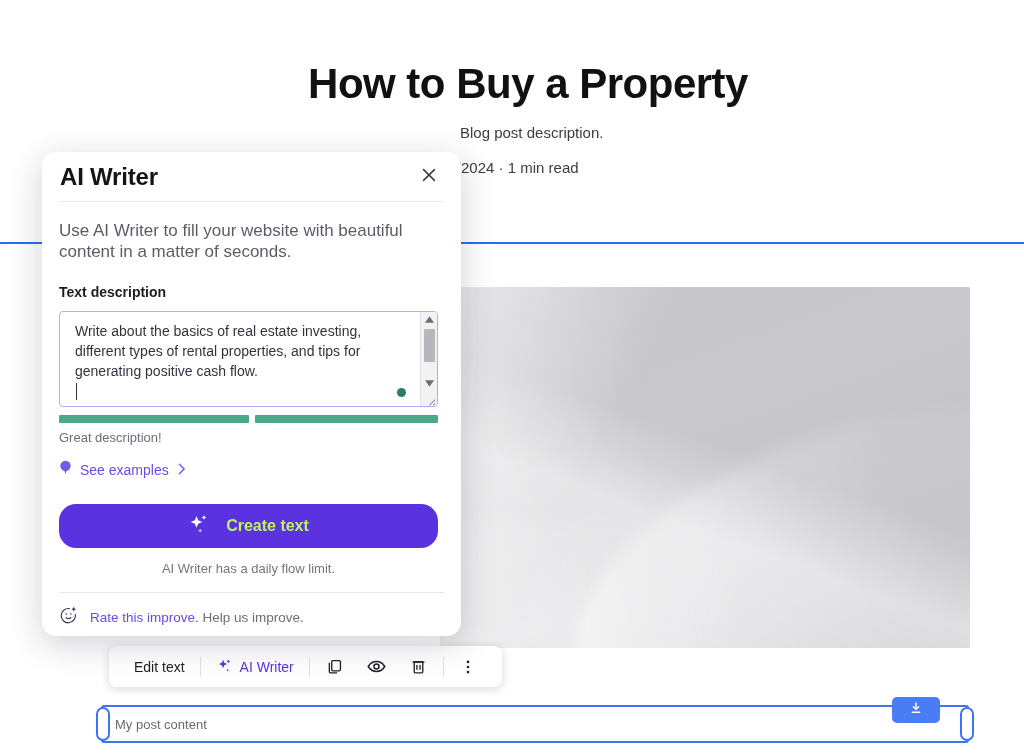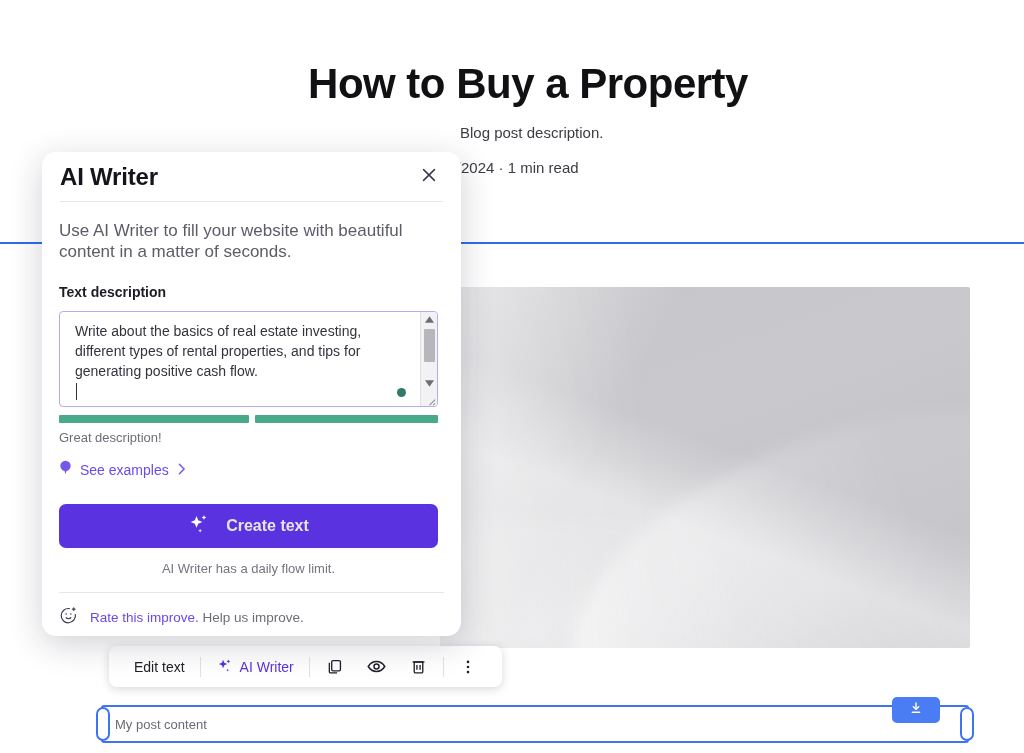--- a/index.html
+++ b/index.html
@@ -157,23 +157,23 @@
   .meter-note { margin-top: 7px; font-size: 13px; color: #6d6d78; }
 
   .examples {
     margin-top: 15px; display: flex; align-items: center; gap: 8px;
     cursor: pointer; width: fit-content;
   }
   .examples .lbl { font-size: 14px; color: #6a4ae8; text-align: center; }
 
   .create-btn {
     margin-top: 25px; width: 379px; height: 44px;
-    background: #5b32e0; border: none; border-radius: 7px;
+    background: #5b32e0; border: none; border-radius: 17px;
     display: flex; align-items: center; justify-content: center; gap: 16px;
-    color: #e5e5e5; font-size: 16px; font-weight: 700;
+    color: #bef264; font-size: 16px; font-weight: 700;
     font-family: "Liberation Sans", sans-serif;
     cursor: pointer;
   }
   .limit-note {
     margin-top: 13px; text-align: center;
     font-size: 13px; color: #74747f; width: 379px;
   }
   .dlg-foot-divider { height: 1px; background: #e6e6ec; margin-top: 16px; width: 385px; }
   .rate-row {
     margin-top: 13px; display: flex; align-items: center; gap: 12px;

